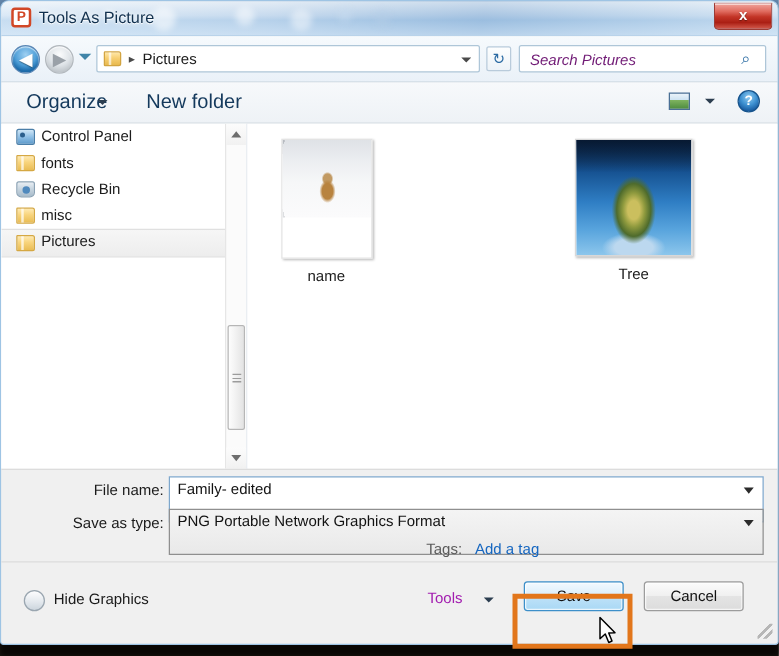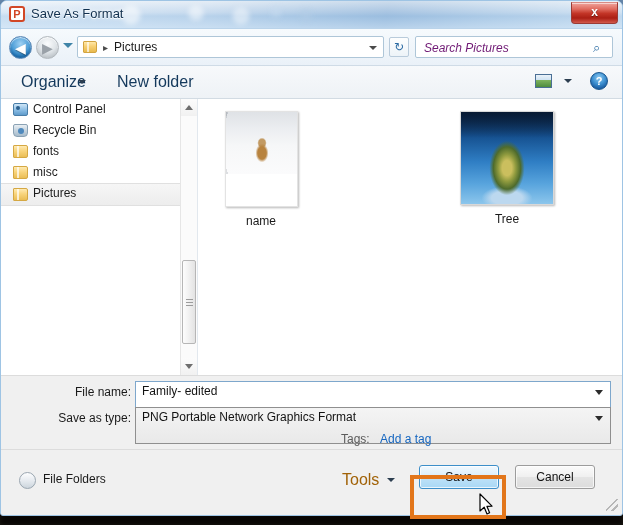--- a/index.html
+++ b/index.html
@@ -519,21 +519,21 @@
   #hide-folders-icon::after {
     content:""; position:absolute; left:4px; top:6px;
     width:0; height:0;
     border-left: 3.5px solid transparent;
     border-right: 3.5px solid transparent;
     border-bottom: 5px solid #4a6versa;
     border-bottom-color: #4a6a86;
   }
   #tools-btn {
     position: absolute; left: 341px; top: 21px;
-    font-size: 16px; color: #a16207;
+    font-size: 12px; color: #a21caf;
     cursor: pointer;
   }
   #tools-caret {
     position: absolute; left: 386px; top: 28px;
     width: 0; height: 0;
     border-left: 4px solid transparent;
     border-right: 4px solid transparent;
     border-top: 4px solid #2c3e50;
     cursor: pointer;
   }
@@ -588,21 +588,21 @@
 </style>
 </head>
 <body>
 
 <div id="desktop"></div>
 
 <div id="window">
 
   <div id="titlebar">
     <div class="app-icon">P</div>
-    <div id="title-text">Save As Format</div>
+    <div id="title-text">Tools As Picture</div>
     <div id="close-btn">x</div>
   </div>
 
   <div id="navbar">
     <div id="back-btn" class="nav-circle">
       <span class="arrow-glyph">◀</span>
     </div>
     <div id="fwd-btn" class="nav-circle">
       <span class="arrow-glyph">▶</span>
     </div>
@@ -633,26 +633,26 @@
   </div>
 
   <div id="content">
 
     <div id="navpane">
       <div class="tree-item">
         <span class="ti-icon icon-controlpanel"></span>
         <span>Control Panel</span>
       </div>
       <div class="tree-item">
+        <span class="ti-icon icon-folder"></span>
+        <span>fonts</span>
+      </div>
+      <div class="tree-item">
         <span class="ti-icon icon-recyclebin"></span>
         <span>Recycle Bin</span>
-      </div>
-      <div class="tree-item">
-        <span class="ti-icon icon-folder"></span>
-        <span>fonts</span>
       </div>
       <div class="tree-item">
         <span class="ti-icon icon-folder"></span>
         <span>misc</span>
       </div>
       <div class="tree-item selected">
         <span class="ti-icon icon-folder"></span>
         <span>Pictures</span>
       </div>
 
@@ -700,21 +700,21 @@
 
     <div id="tags-row">
       <span id="tags-label">Tags:</span>
       <span id="add-tag-link">Add a tag</span>
     </div>
   </div>
 
   <div id="footer">
     <div id="hide-folders">
       <span id="hide-folders-icon"></span>
-      <span>File Folders</span>
+      <span>Hide Graphics</span>
     </div>
     <span id="tools-btn">Tools</span>
     <span id="tools-caret"></span>
     <div class="dlg-btn" id="save-btn">Save</div>
     <div class="dlg-btn" id="cancel-btn">Cancel</div>
     <div id="resize-grip"></div>
   </div>
 </div>
 
 <div id="save-highlight"></div>

